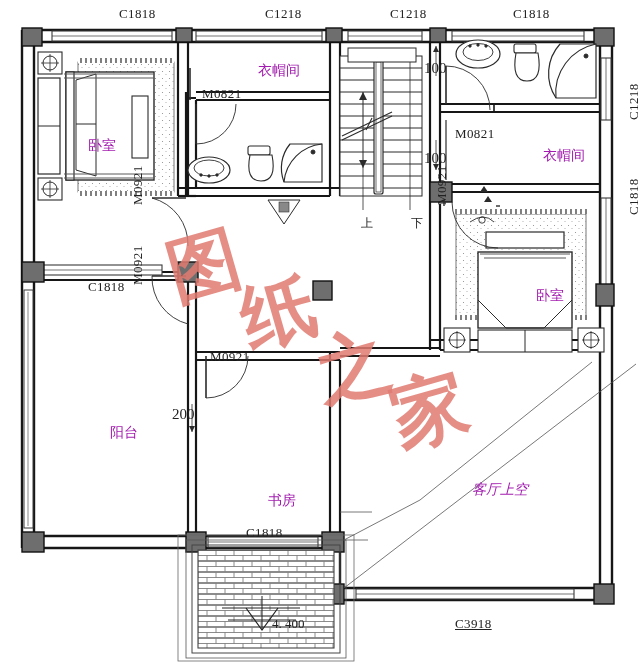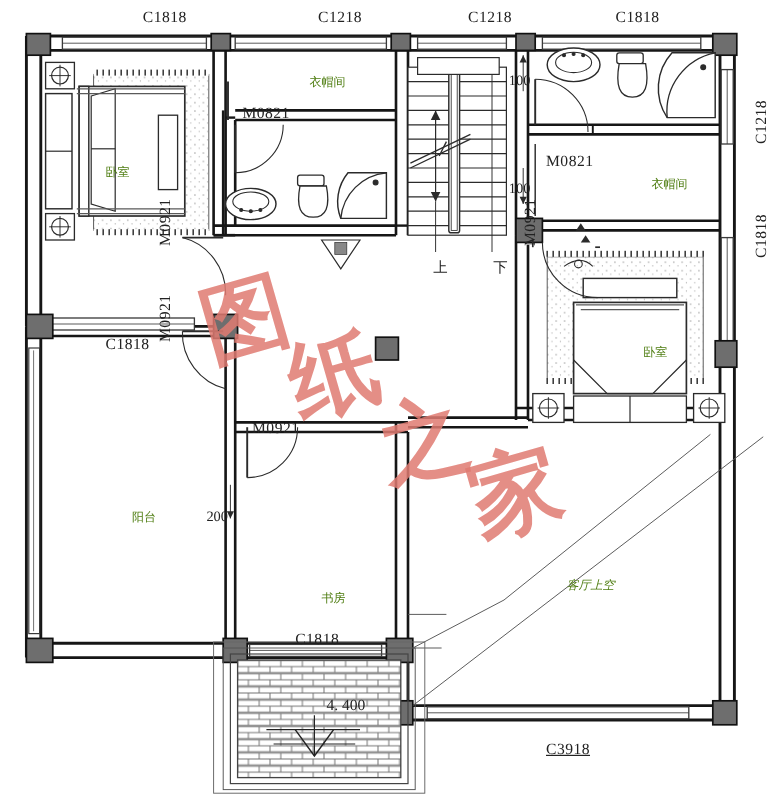--- a/index.html
+++ b/index.html
@@ -3,22 +3,22 @@
 <meta charset="utf-8">
 <style>
   html,body{margin:0;padding:0;background:#ffffff;}
   body{width:640px;height:662px;overflow:hidden;
        font-family:"Liberation Serif", serif;}
   #plan{position:relative;width:640px;height:662px;background:#fff;}
   svg{position:absolute;left:0;top:0;}
   .lbl{position:absolute;white-space:nowrap;color:#222;
        font-family:"Liberation Serif", serif;}
   .code{font-size:13px;letter-spacing:.4px;}
-  .room{font-family:"DejaVu Sans", sans-serif;font-size:10px;color:#4d7c0f;}
-  .dim{font-size:12px;}
+  .room{font-family:"DejaVu Sans", sans-serif;font-size:14px;color:#a21caf;}
+  .dim{font-size:15px;}
   .arrw{font-family:"DejaVu Sans", sans-serif;font-size:12px;}
   .elev{font-size:13px;}
   .wm{position:absolute;color:#e07b72;opacity:.85;
       font-family:"DejaVu Sans", sans-serif;font-weight:bold;
       pointer-events:none;}
 </style>
 </head>
 <body>
 
 <div id="plan">
@@ -361,19 +361,19 @@
       <div class="lbl code" style="left: 246px; top: 525px;">C1818</div>
       <div class="lbl code" style="left: 455px; top: 616px; text-decoration: underline;">C3918</div>
       <div class="lbl code" style="left: 202px; top: 86px;">M0821</div>
       <div class="lbl code" style="left: 455px; top: 126px;">M0821</div>
       <div class="lbl code" style="left: 130px; top: 205px; transform: rotate(-90deg); transform-origin: left top;">M0921</div>
       <div class="lbl code" style="left: 130px; top: 285px; transform: rotate(-90deg); transform-origin: left top;">M0921</div>
       <div class="lbl code" style="left: 434px; top: 205px; transform: rotate(-90deg); transform-origin: left top;">M0921</div>
       <div class="lbl code" style="left: 210px; top: 349px;">M0921</div>
       <div class="lbl dim" style="left: 424px; top: 60px;">100</div>
       <div class="lbl dim" style="left: 424px; top: 150px;">100</div>
-      <div class="lbl dim" style="left: 172px; top: 423px;">200</div>
+      <div class="lbl dim" style="left: 172px; top: 406px;">200</div>
       <div class="lbl arrw" style="left: 361px; top: 215px;">上</div>
       <div class="lbl arrw" style="left: 411px; top: 215px;">下</div>
-      <div class="lbl elev" style="left: 272px; top: 580px;">4. 400</div>
+      <div class="lbl elev" style="left: 272px; top: 616px;">4. 400</div>
     </div>
 
 </div>
 
 </body></html>

